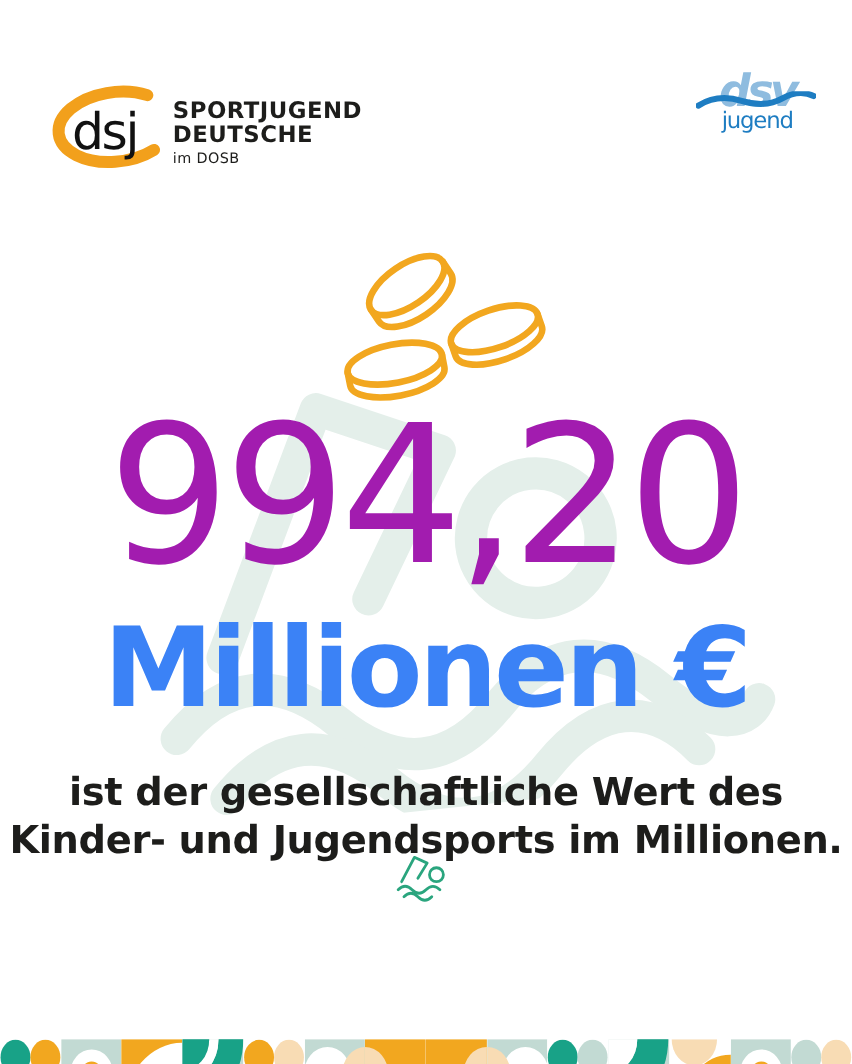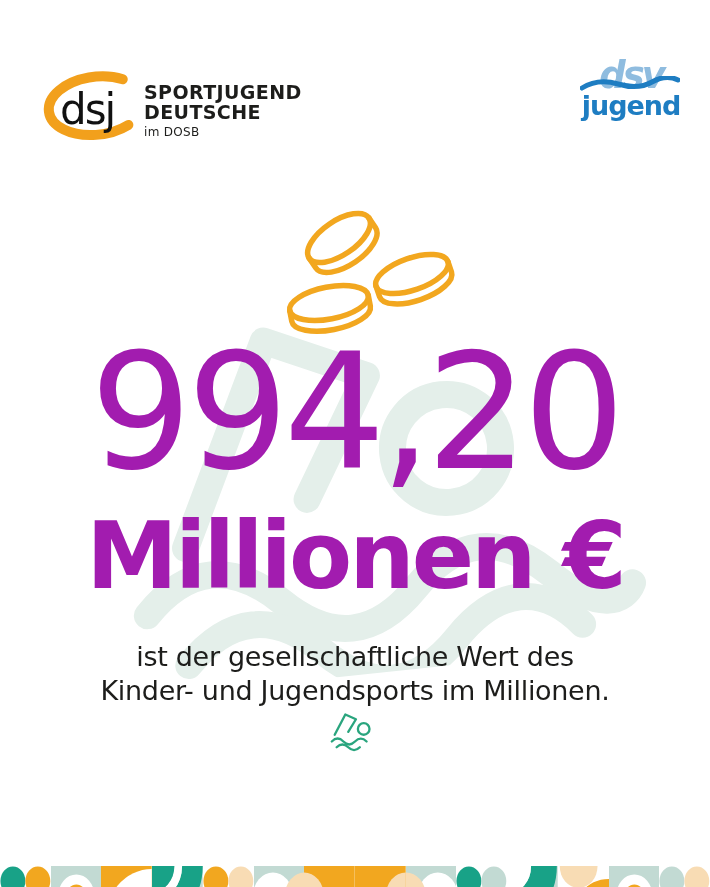--- a/index.html
+++ b/index.html
@@ -13,34 +13,34 @@
   
   .dsj-logo{position:absolute;left:34px;top:30px;z-index:2;display:flex;align-items:center;}
   .dsj-mark{position:relative;width:108px;height:84px;}
   .dsj-text{margin-left:2px;color:#1d1d1b;margin-top:2px;}
   .dsj-line{font-size:19px;font-weight:700;letter-spacing:0.4px;line-height:1.05;}
   .dsj-sub{font-size:12px;font-weight:400;margin-top:3px;letter-spacing:0.3px;}
   .dsv-logo{position:absolute;right:24px;top:24px;z-index:2;width:110px;text-align:center;}
   .dsv-abbr{position:relative;font-size:37px;font-weight:800;font-style:italic;
     color:#8fbcdf;letter-spacing:-3px;line-height:0.75;height:30px;}
   .dsv-wave{position:absolute;left:4px;top:14px;}
-  .dsv-label{font-size:27px;font-weight:700;color:#1e7dc2;letter-spacing:-1px;line-height:1;}
+  .dsv-label{font-size:19px;font-weight:400;color:#1e7dc2;letter-spacing:-1px;line-height:1;}
   
   .coins{position:absolute;left:281px;top:152px;z-index:2;}
   .big-number{
     position:absolute;top:295px;left:0;width:100%;text-align:center;z-index:2;
     font-size:160px;font-weight:400;color:#a21caf;letter-spacing:-5px;line-height:1;
   }
   .unit{
     position:absolute;top:468px;left:0;width:100%;text-align:center;z-index:2;
-    font-size:92px;font-weight:700;color:#a21caf;letter-spacing:-3px;line-height:1.1;
+    font-size:92px;font-weight:700;color:#3b82f6;letter-spacing:-3px;line-height:1.1;
   }
   .caption{
     position:absolute;top:602px;left:0;width:100%;text-align:center;z-index:2;
-    font-size:27px;font-weight:400;color:#1d1d1b;line-height:1.25;letter-spacing:-0.3px;
+    font-size:32px;font-weight:700;color:#1d1d1b;line-height:1.25;letter-spacing:-0.3px;
   }
   .swimmer{position:absolute;top:664px;left:0;width:100%;text-align:center;z-index:2;}
   
   .pattern-strip{
     position:absolute;left:0;bottom:0;width:710px;height:59px;z-index:2;
     display:flex;flex-direction:row;
   }
   .pattern-strip svg{display:block;width:50.72px;height:59px;flex:1 1 auto;}
 </style>
 </head>

